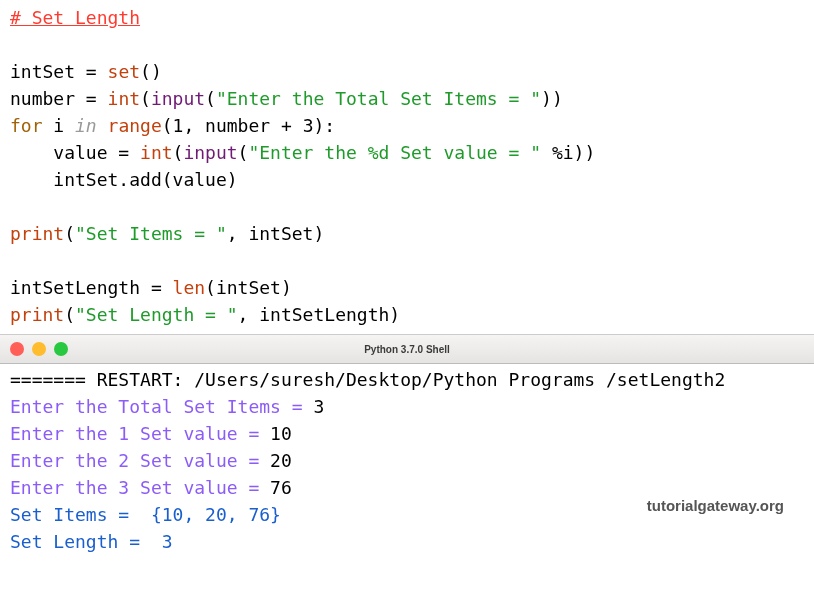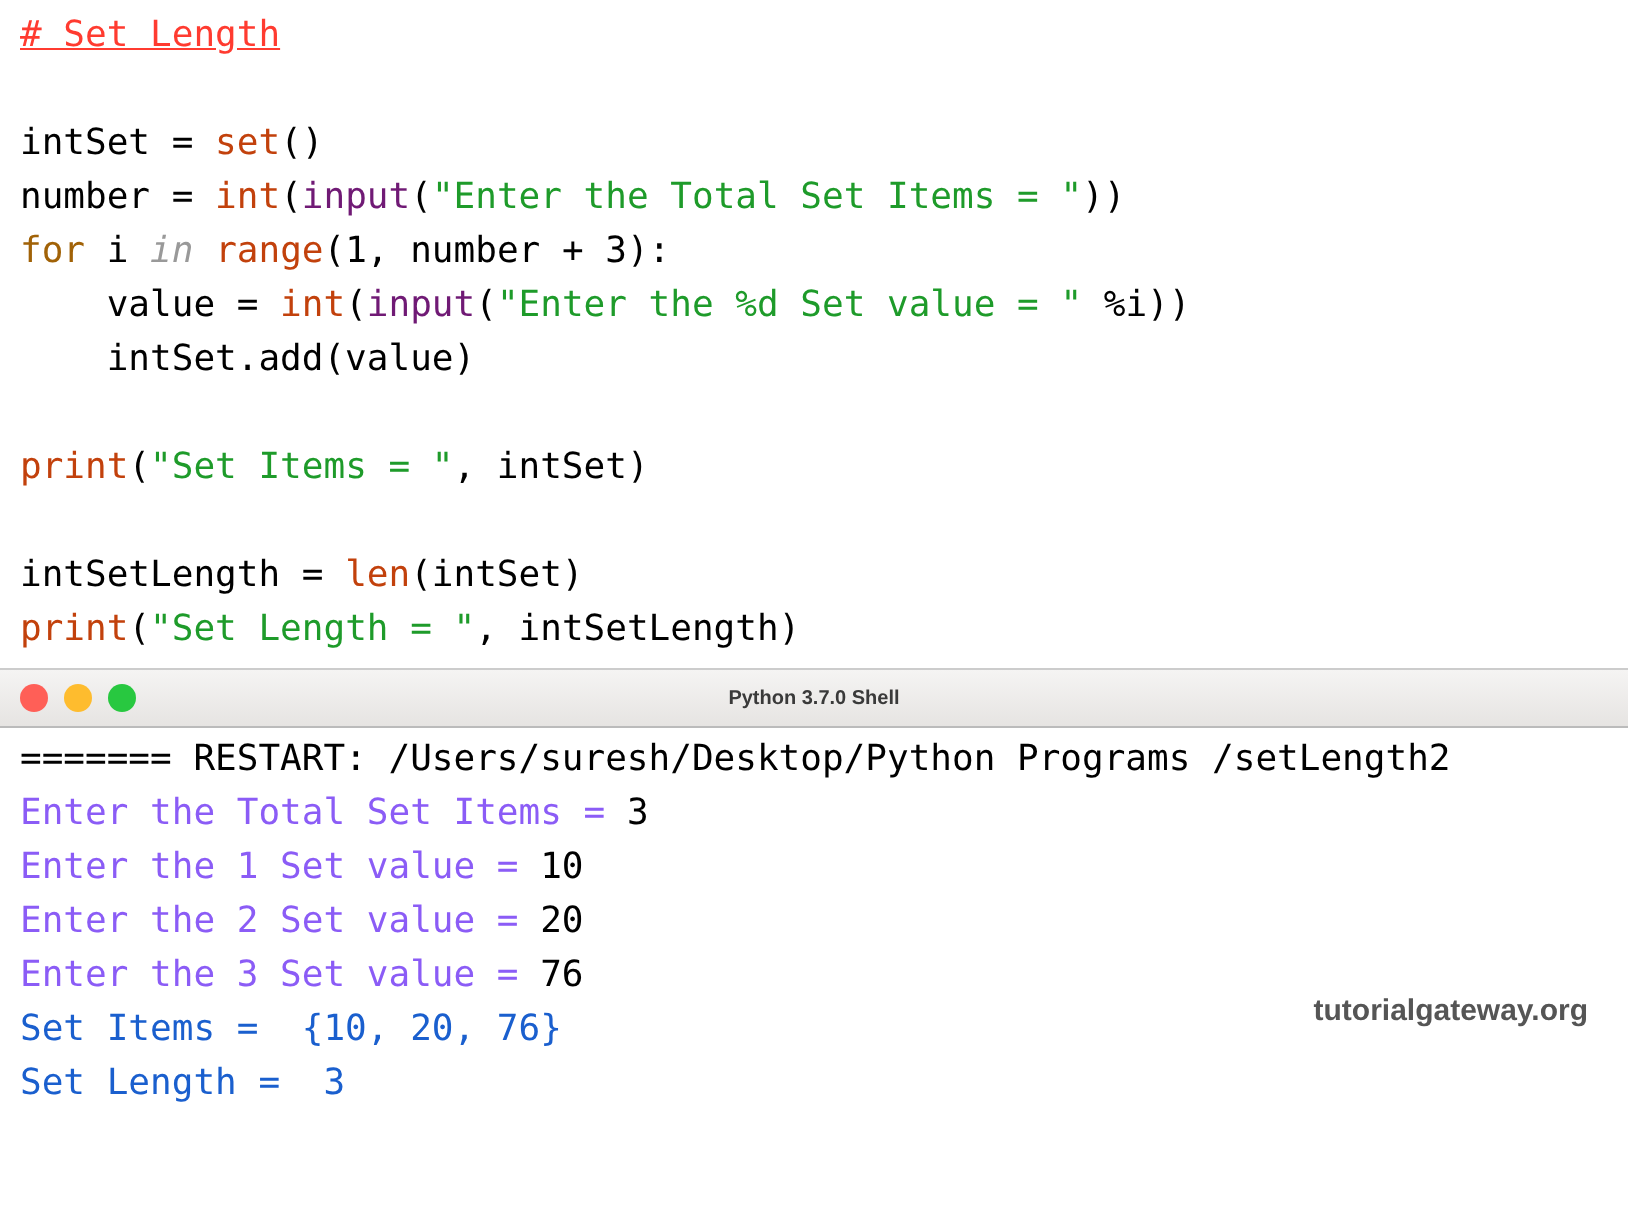--- a/index.html
+++ b/index.html
@@ -59,21 +59,21 @@
   .c-keyword { color: #a16207; }
   .c-in { color: #999999; font-style: italic; }
   .c-builtin { color: #c2410c; }
   .c-func { color: #701a75; }
   .c-str { color: #1e9b2a; }
   .c-black { color: #000; }
   .c-prompt { color: #8b5cf6; }
   .c-out { color: #1a5fce; }
   .watermark {
     position: absolute;
-    right: 20px;
+    right: 30px;
     top: 495px;
     font-family: -apple-system, Helvetica, Arial, sans-serif;
     font-size: 15px;
     color: #555;
     font-weight: 600;
   }
 </style>
 </head>
 <body>
 

